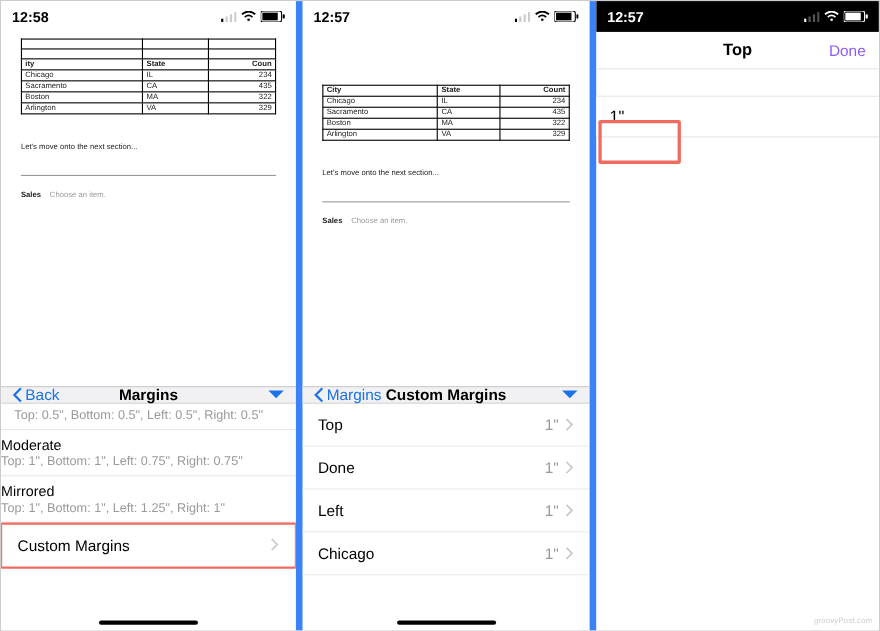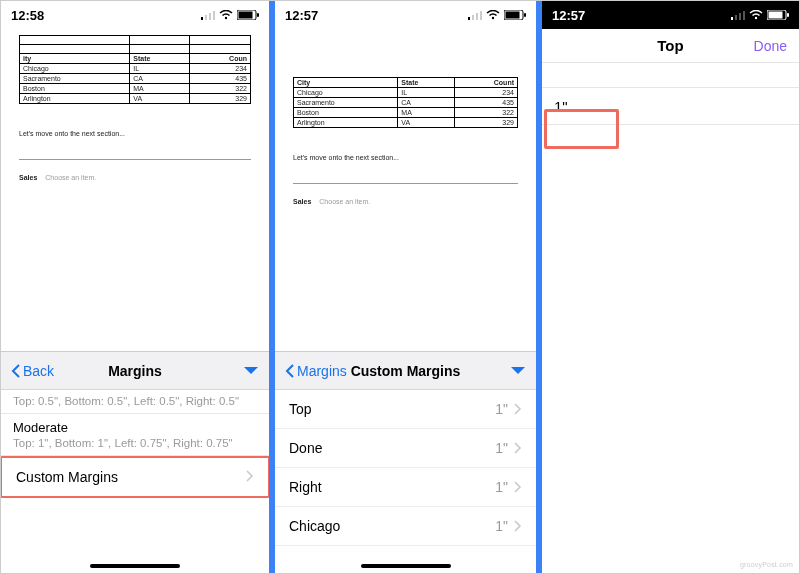--- a/index.html
+++ b/index.html
@@ -16,25 +16,25 @@
   .tbl { border-collapse:collapse; width:100%; font-size:7px; }
   .tbl th,.tbl td { border:1px solid #000; padding:1px 3px; text-align:left; }
   .tbl th { font-weight:700; }
   .tbl td.num, .tbl th.num { text-align:right; }
   .blank td { height:9px; }
   .section { margin-top:26px; font-size:7px; }
   .hr { border-top:1px solid #999; margin-top:22px; }
   .sales { margin-top:14px; font-size:7px; }
   .sales b { font-weight:700; margin-right:8px; }
   .muted { color:#9a9a9a; }
-  .sheet-head { height:39px; background:#f1f1f3; border-top:1px solid #ccc; border-bottom:1px solid #d6d6d8; display:flex; align-items:center; padding:0 10px; font-size:14px; position:relative; }
+  .sheet-head { height:16px; background:#f1f1f3; border-top:1px solid #ccc; border-bottom:1px solid #d6d6d8; display:flex; align-items:center; padding:0 10px; font-size:14px; position:relative; }
   .back { color:#1a73e8; display:flex; align-items:center; gap:2px; cursor:pointer; }
   .sheet-title { position:absolute; left:50%; transform:translateX(-50%); font-weight:600; color:#000; font-size:14px; }
   .drop { position:absolute; right:10px; color:#1a73e8; }
-  .opt { padding:6px 12px; border-bottom:1px solid #e8e8ea; font-size:13px; }
+  .opt { padding:6px 0; border-bottom:1px solid #e8e8ea; font-size:13px; }
   .opt.clip { padding:3px 12px 6px 12px; }
   .opt .lab { color:#000; }
   .opt .sub { color:#9a9a9a; font-size:11.5px; margin-top:2px; }
   .row { display:flex; align-items:center; justify-content:space-between; padding:11px 14px; border-bottom:1px solid #ececee; font-size:14px; }
   .row .lab { color:#000; }
   .row .val { color:#9a9a9a; display:flex; align-items:center; gap:6px; }
   .chev { color:#c9c9cc; }
   .hl { border:2px solid #ef6b5f; border-radius:2px; }
   .hl-cm { margin:0 -1px; }
   .topbar { height:34px; display:flex; align-items:center; justify-content:center; position:relative; font-size:15px; border-bottom:1px solid #e5e5e7; }
@@ -134,20 +134,24 @@
             </svg>
         </span>
       </div>
       <div class="opt clip clip-top">
         <div class="sub">Top: 0.5", Bottom: 0.5", Left: 0.5", Right: 0.5"</div>
       </div>
       <div class="opt">
         <div class="lab">Moderate</div>
         <div class="sub">Top: 1", Bottom: 1", Left: 0.75", Right: 0.75"</div>
       </div>
+      <div class="opt">
+        <div class="lab">Mirrored</div>
+        <div class="sub">Top: 1", Bottom: 1", Left: 1.25", Right: 1"</div>
+      </div>
       <div class="hl hl-cm">
         <div class="row" style="border-bottom:none;">
           <span class="lab">Custom Margins</span>
           <span class="chev">
             <svg width="8" height="12" viewBox="0 0 8 12">
                 <path d="M1 1 L6 6 L1 11" stroke="#c9c9cc" stroke-width="1.6" fill="none"></path>
               </svg>
           </span>
         </div>
       </div>
@@ -240,21 +244,21 @@
       <div class="row">
         <span class="lab">Done</span>
         <span class="val">
             <span>1"</span>
             <svg class="chev" width="8" height="12" viewBox="0 0 8 12">
               <path d="M1 1 L6 6 L1 11" stroke="#c9c9cc" stroke-width="1.6" fill="none"></path>
             </svg>
           </span>
       </div>
       <div class="row">
-        <span class="lab">Right</span>
+        <span class="lab">Left</span>
         <span class="val">
             <span>1"</span>
             <svg class="chev" width="8" height="12" viewBox="0 0 8 12">
               <path d="M1 1 L6 6 L1 11" stroke="#c9c9cc" stroke-width="1.6" fill="none"></path>
             </svg>
           </span>
       </div>
       <div class="row">
         <span class="lab">Chicago</span>
         <span class="val">

